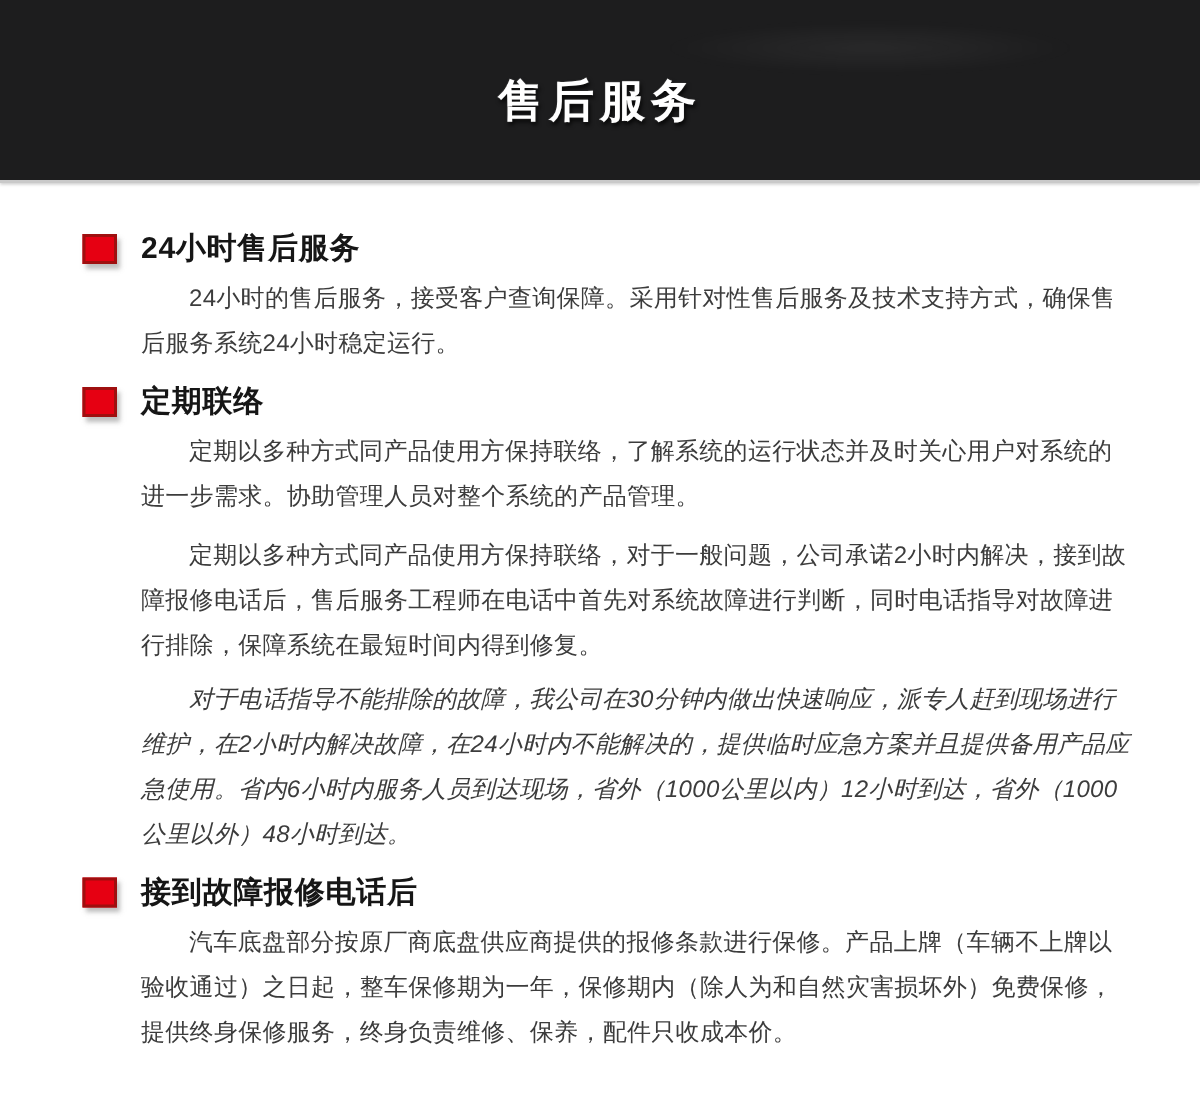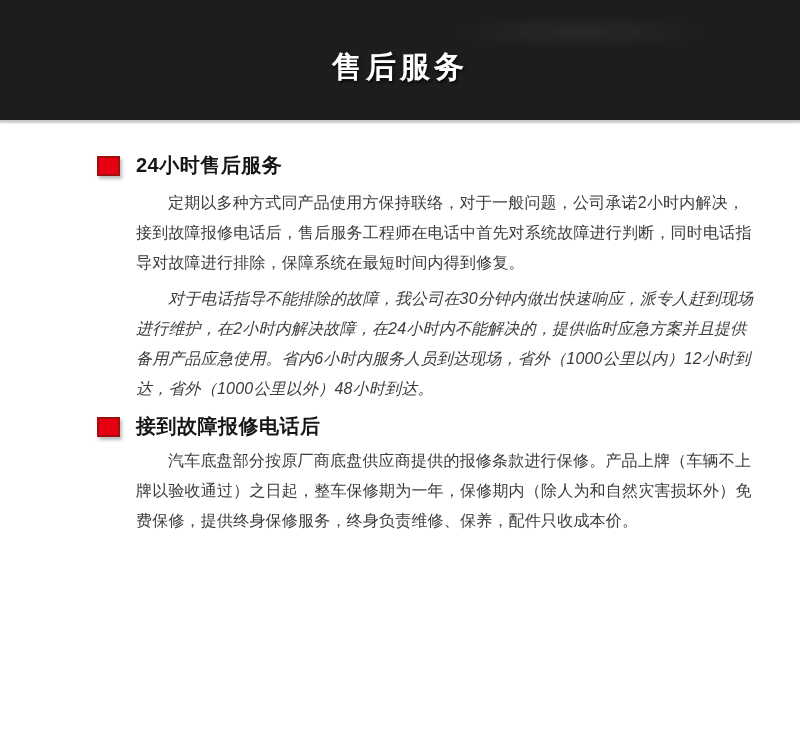--- a/index.html
+++ b/index.html
@@ -40,21 +40,20 @@
     margin: 14px 0 0 0;
     color: #ffffff;
     font-size: 30px;
     font-weight: bold;
     letter-spacing: 4px;
     text-shadow: 1px 2px 3px rgba(0,0,0,0.85), 0 0 1px rgba(255,255,255,0.3);
   }
   
   .content {
     padding: 30px 45px 0 55px;
-    margin-left: 42px;
   }
   .section {
     margin-bottom: 9px;
   }
   .sec-head {
     display: flex;
     align-items: center;
     margin: 0 0 6px 0;
   }
   .bullet {
@@ -97,23 +96,29 @@
     <h1 class="hero-title">售后服务</h1>
   </header>
 
   <main class="content">
 
     <section class="section">
       <div class="sec-head">
         <span class="bullet"></span>
         <h2 class="sec-title">24小时售后服务</h2>
       </div>
+      <p class="para">24小时的售后服务，接受客户查询保障。采用针对性售后服务及技术支持方式，确保售后服务系统24小时稳定运行。</p>
     </section>
 
     <section class="section">
+      <div class="sec-head">
+        <span class="bullet"></span>
+        <h2 class="sec-title">定期联络</h2>
+      </div>
+      <p class="para">定期以多种方式同产品使用方保持联络，了解系统的运行状态并及时关心用户对系统的进一步需求。协助管理人员对整个系统的产品管理。</p>
     </section>
 
     <section class="section">
       <p class="para">定期以多种方式同产品使用方保持联络，对于一般问题，公司承诺2小时内解决，接到故障报修电话后，售后服务工程师在电话中首先对系统故障进行判断，同时电话指导对故障进行排除，保障系统在最短时间内得到修复。</p>
       <p class="para">对于电话指导不能排除的故障，我公司在30分钟内做出快速响应，派专人赶到现场进行维护，在2小时内解决故障，在24小时内不能解决的，提供临时应急方案并且提供备用产品应急使用。省内6小时内服务人员到达现场，省外（1000公里以内）12小时到达，省外（1000公里以外）48小时到达。</p>
     </section>
 
     <section class="section">
       <div class="sec-head">
         <span class="bullet"></span>

